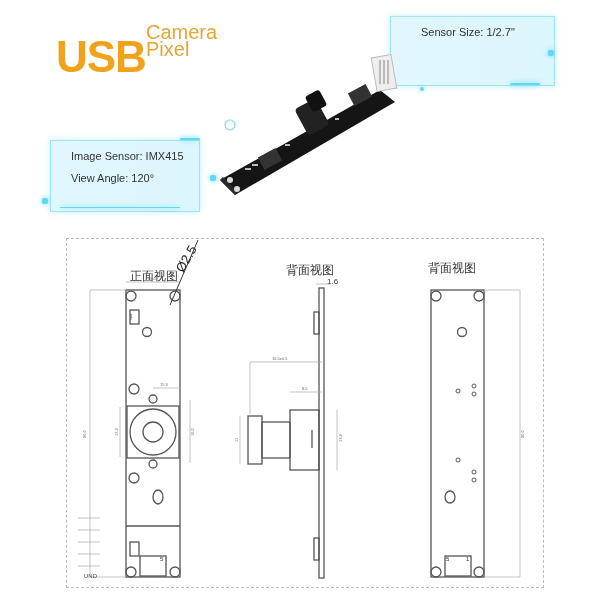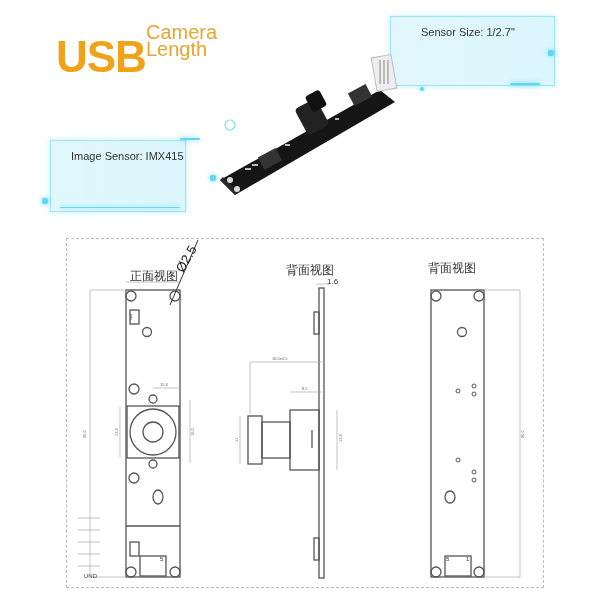--- a/index.html
+++ b/index.html
@@ -15,32 +15,33 @@
   .pcb-line{stroke:#555;fill:none;stroke-width:1.3;}
   .dim{stroke:#aaa;fill:none;stroke-width:0.7;}
   svg text{font-family:"Liberation Sans",sans-serif;}
 </style>
 </head>
 <body>
 
 <div class="abs title-usb">USB</div>
 <div class="abs title-sub">
   <div>Camera</div>
-  <div>Length</div>
+  <div>Pixel</div>
 </div>
 
 <div class="abs infobox" style="left:390px;top:16px;width:165px;height:70px;padding:4px 0 0 30px;box-sizing:border-box;">
   <div class="line">Sensor Size: 1/2.7"</div>
 </div>
 <div class="glow" style="left:548px;top:50px;width:6px;height:6px;"></div>
 <div class="glow" style="left:510px;top:83px;width:30px;height:2px;"></div>
 <div class="glow" style="left:420px;top:87px;width:4px;height:4px;"></div>
 
-<div class="abs infobox" style="left:50px;top:140px;width:136px;height:72px;padding:4px 0 0 20px;box-sizing:border-box;">
+<div class="abs infobox" style="left:50px;top:140px;width:150px;height:72px;padding:4px 0 0 20px;box-sizing:border-box;">
   <div class="line">Image Sensor: IMX415</div>
+  <div class="line">View Angle: 120°</div>
 </div>
 <div class="glow" style="left:42px;top:198px;width:6px;height:6px;"></div>
 <div class="glow" style="left:60px;top:207px;width:120px;height:1px;"></div>
 <div class="glow" style="left:180px;top:138px;width:20px;height:2px;"></div>
 <div class="glow" style="left:210px;top:175px;width:6px;height:6px;"></div>
 
 <svg class="abs" style="left:200px;top:40px;" width="230" height="160" viewBox="0 0 230 160">
   <circle cx="30" cy="85" r="5" fill="none" stroke="#7fdcf2" stroke-width="1.2"></circle>
   <polygon points="20,140 180,50 195,62 35,155" fill="#151515"></polygon>
   <polygon points="20,140 35,155 38,152 23,137" fill="#2a2a2a"></polygon>

